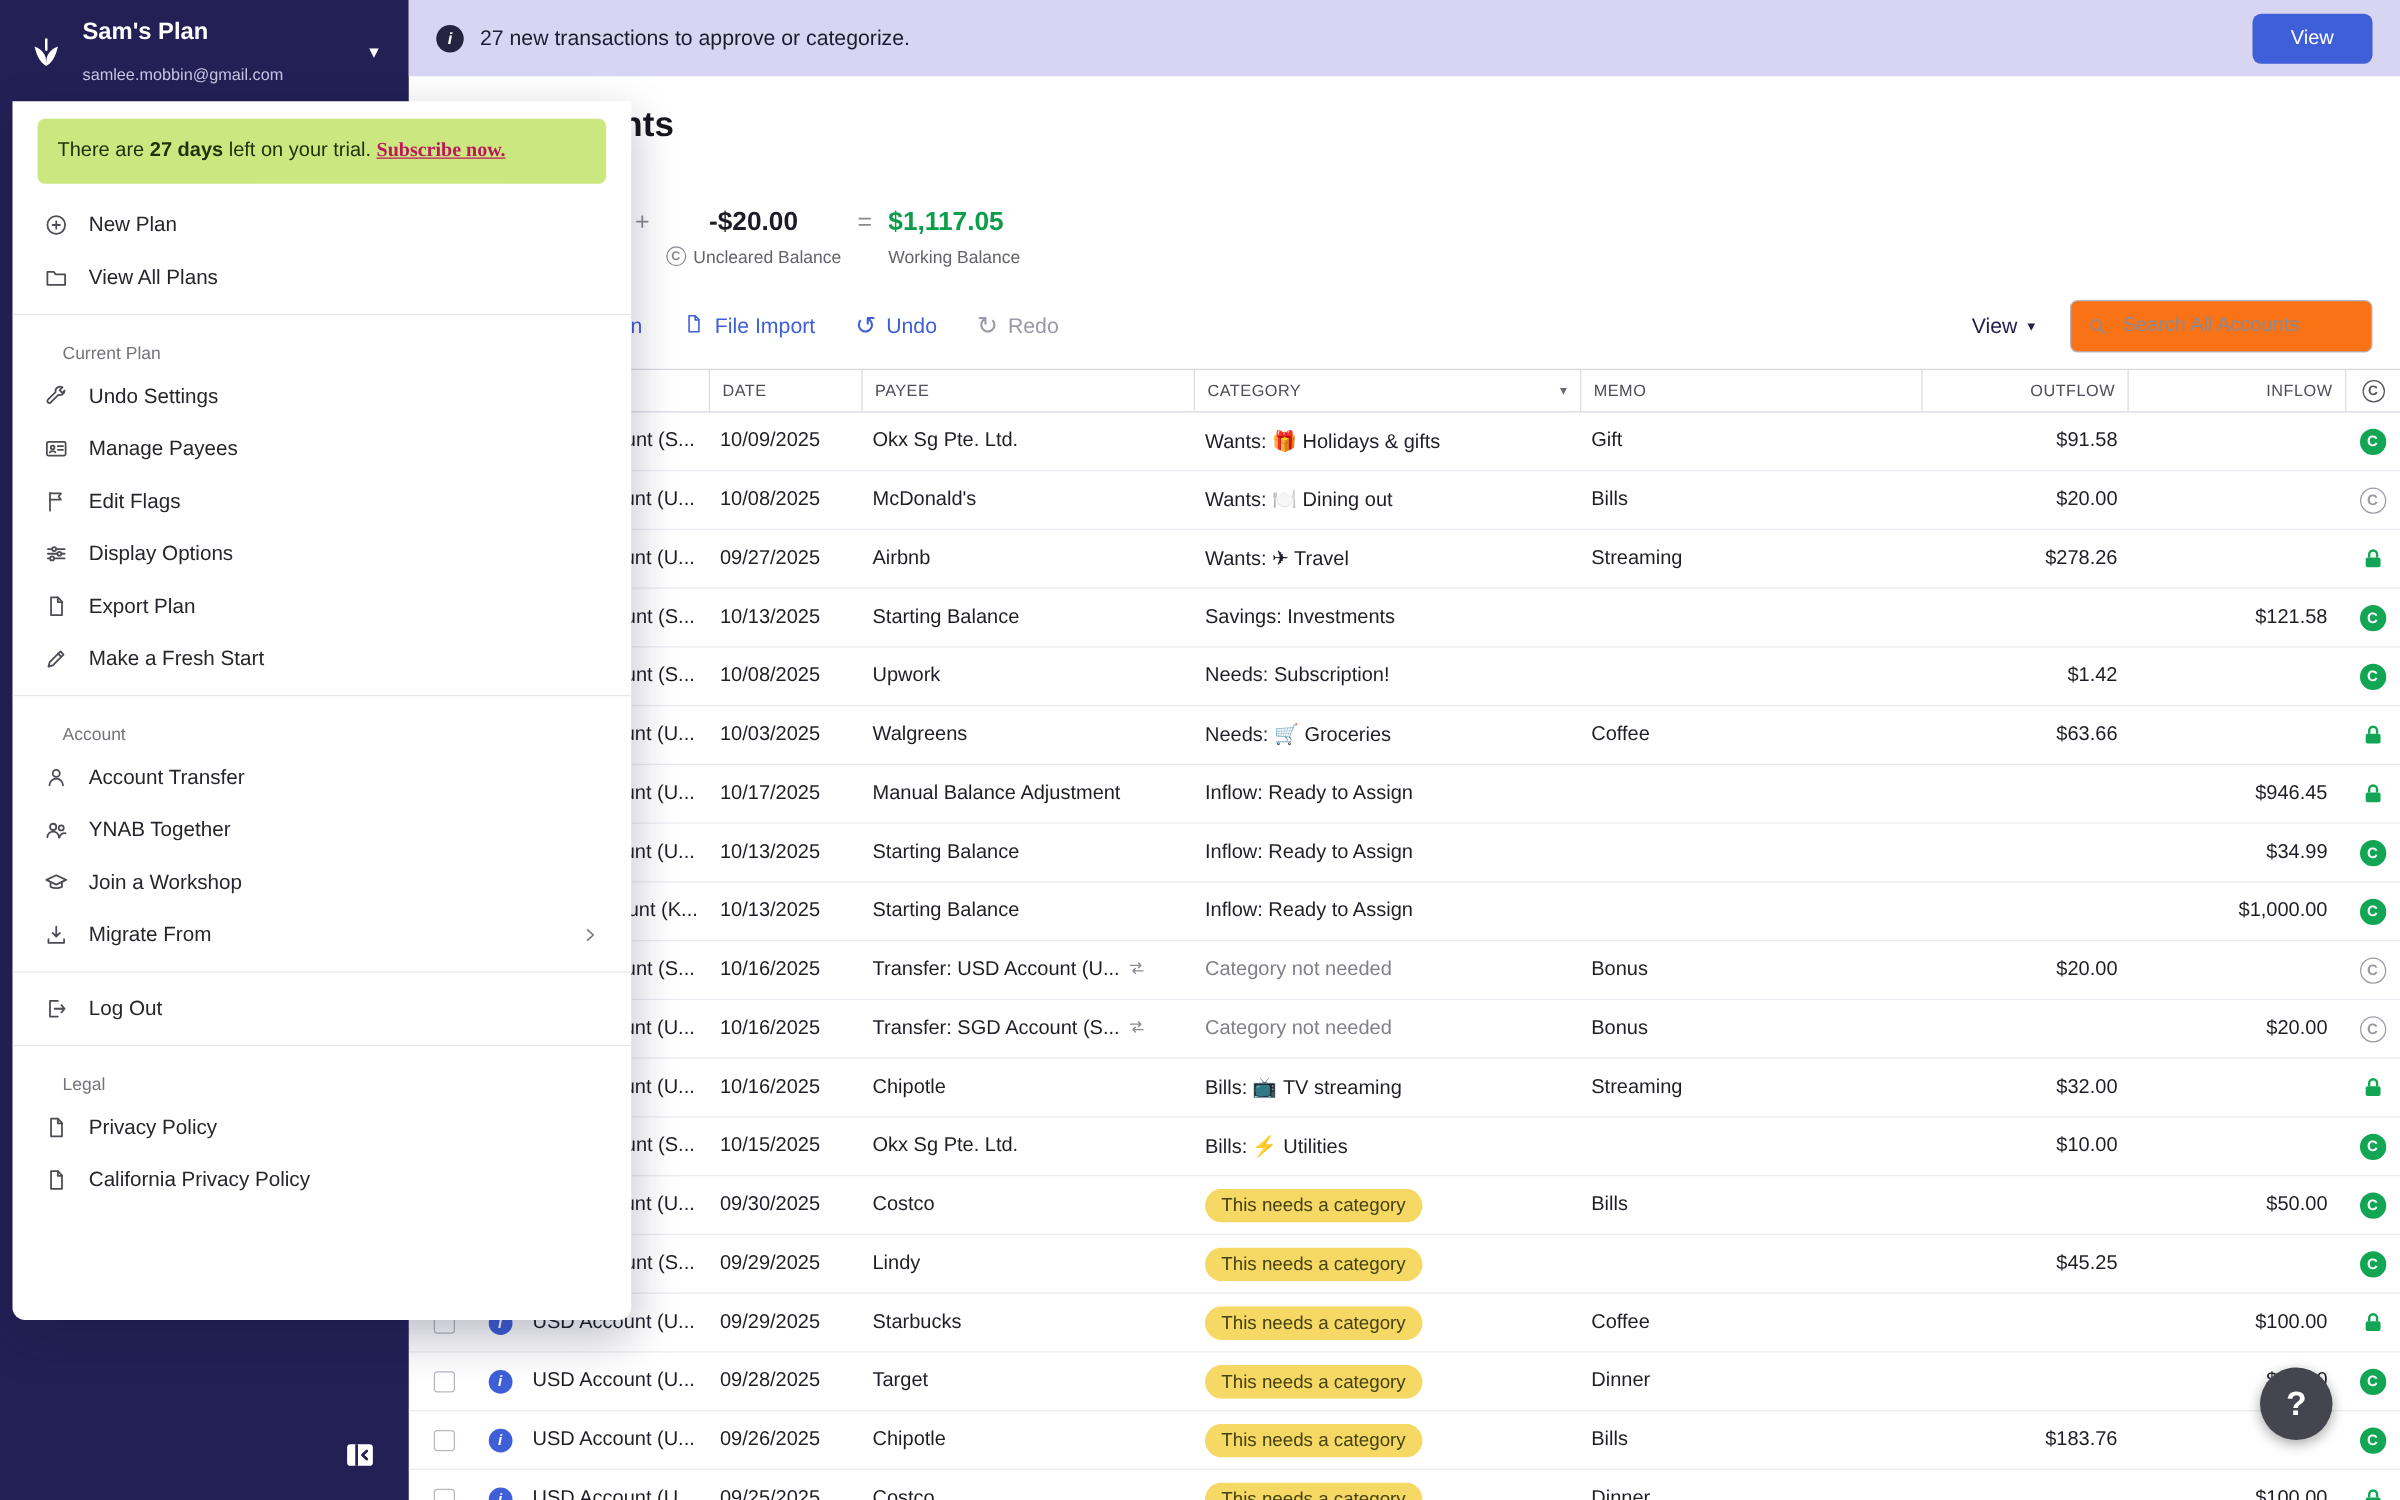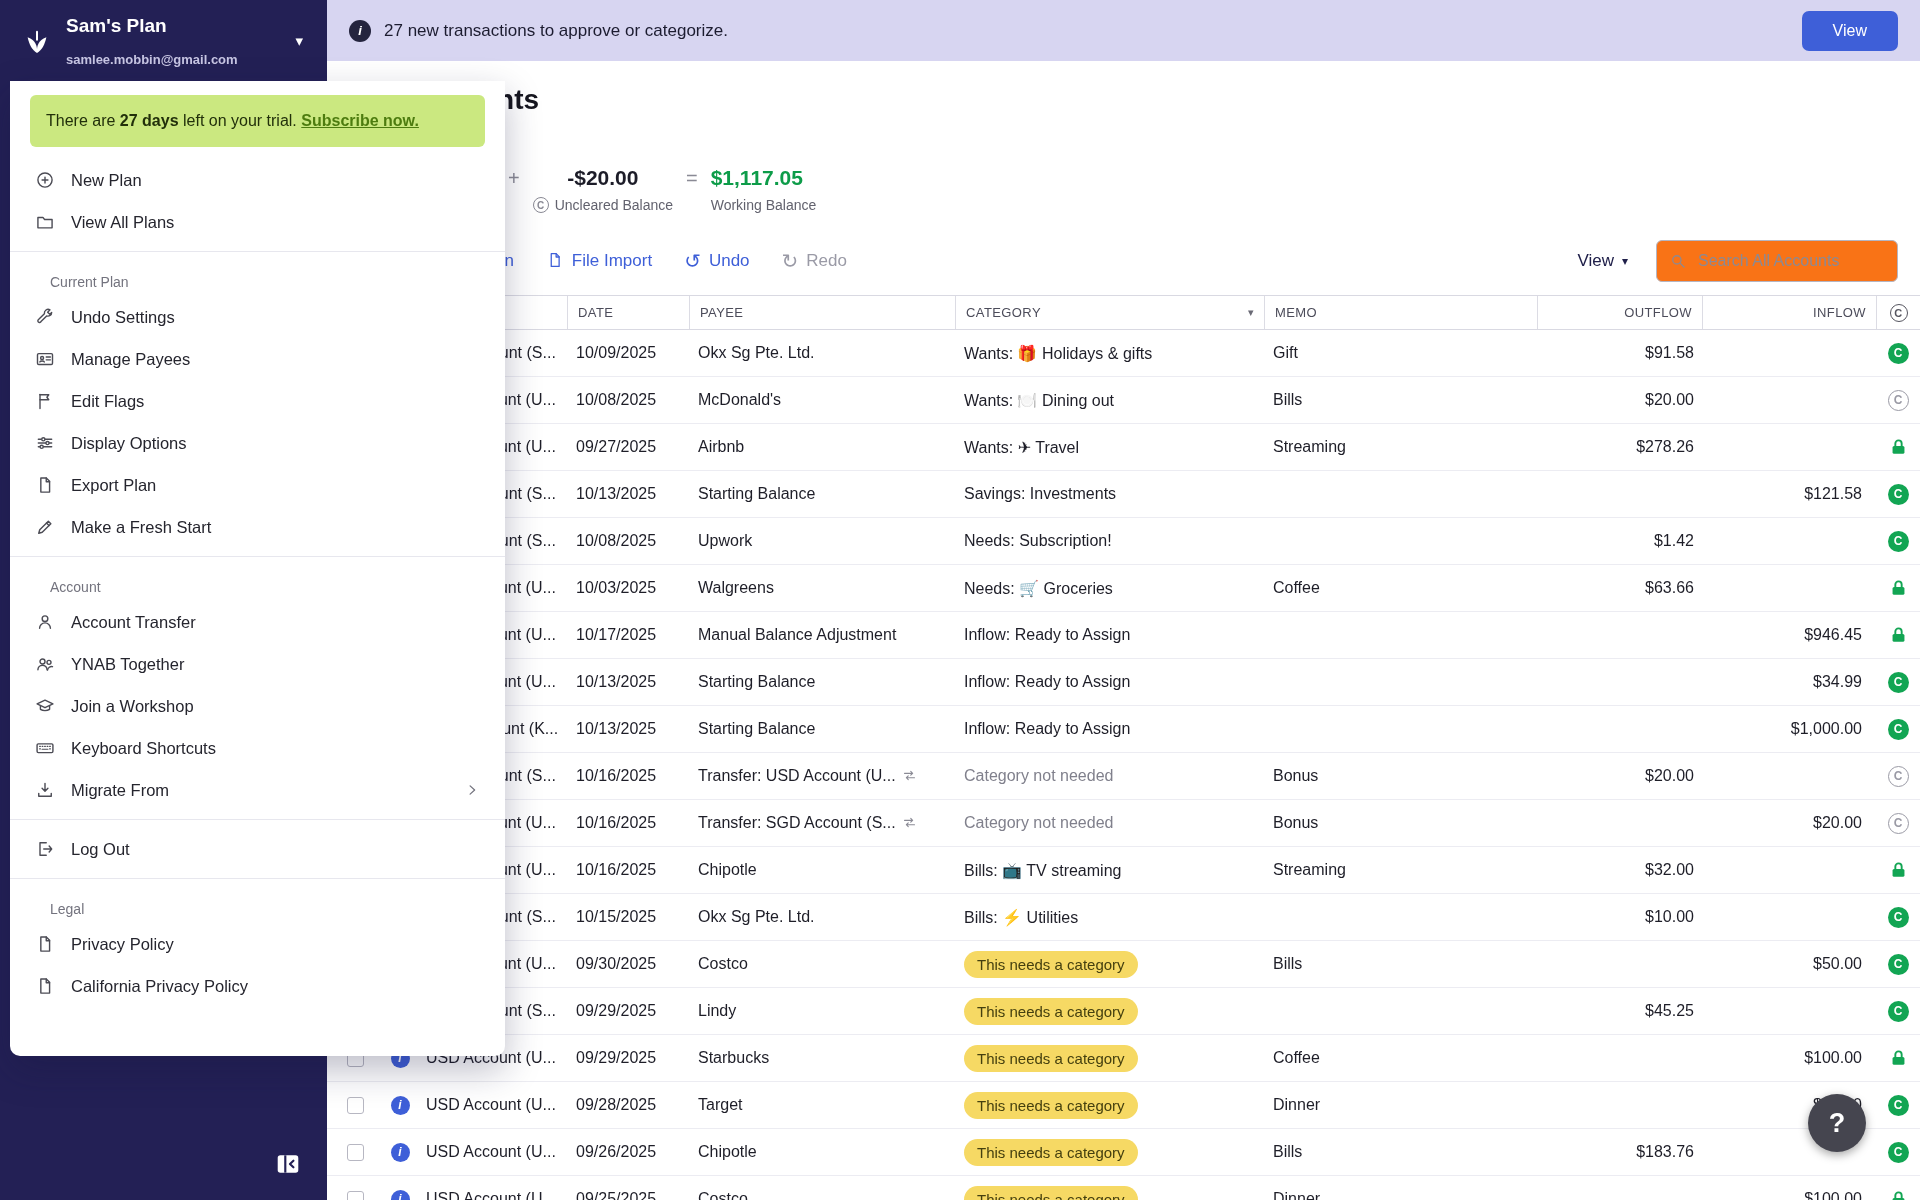--- a/index.html
+++ b/index.html
@@ -5,21 +5,21 @@
   html,body{margin:0;padding:0}
   body{width:1920px;height:1200px;overflow:hidden;position:relative;background:#fff;
        font-family:"Liberation Sans",sans-serif;color:#1e1e28;}
 
   
   .sidebar{position:absolute;left:0;top:0;width:327px;height:1200px;background:#232055;}
   .sidebar-header{display:flex;align-items:center;gap:12px;height:81px;padding:0 20px;box-sizing:border-box;cursor:pointer;}
   .logo-wrap{width:34px;height:34px;display:flex;align-items:center;justify-content:center;}
   .plan-texts{flex:1;min-width:0;}
   .plan-name{font-size:19px;font-weight:700;color:#fff;}
-  .plan-email{font-size:13px;color:#c7c5e3;margin-top:15px;font-weight:bold;}
+  .plan-email{font-size:13px;color:#c7c5e3;margin-top:15px;}
   .side-caret{color:#fff;font-size:15px;margin-right:4px;}
   .collapse-btn{position:absolute;left:274px;top:1150px;width:28px;height:28px;display:flex;align-items:center;justify-content:center;cursor:pointer;}
 
   
   .top-banner{position:absolute;left:327px;top:0;right:0;height:61px;background:#d7d5f1;
               display:flex;align-items:center;gap:13px;padding:0 22px;box-sizing:border-box;}
   .info-badge{width:22px;height:22px;border-radius:50%;background:#24243e;color:#fff;font-size:13px;
               font-style:italic;font-weight:700;display:flex;align-items:center;justify-content:center;flex:0 0 auto;}
   .banner-text{font-size:17px;color:#1c1c30;}
   .view-btn{margin-left:auto;background:#3e5fd8;color:#fff;font-size:16px;border:none;border-radius:7px;
@@ -84,21 +84,21 @@
   .stat-c.u{background:#fff;border:1.6px solid #9a9aa5;color:#9a9aa5;}
   .lock-ic{display:flex;align-items:center;justify-content:center;cursor:pointer;}
 
   
   .menu{position:absolute;left:10px;top:81px;width:495px;height:975px;background:#fff;z-index:60;
         border-radius:0 0 10px 10px;box-shadow:0 14px 36px rgba(20,20,60,.28);padding:14px 0 10px;
         box-sizing:border-box;overflow:hidden;}
   .trial{margin:0 20px 12px;background:#cbe880;border-radius:6px;height:52px;display:flex;align-items:center;
          padding:0 16px;font-size:16px;color:#22300a;white-space:pre-wrap;}
   .trial b{font-weight:700;}
-  .trial a{color:#4d7c0f;font-weight:700;text-decoration:underline;cursor:pointer;}
+  .trial a{color:#be185d;font-weight:700;text-decoration:underline;cursor:pointer;font-family:Liberation Serif, serif;}
   .mi-row{display:flex;align-items:center;height:42px;padding:0 24px;font-size:16.5px;color:#25252e;cursor:pointer;}
   .mi-icon{width:22px;margin-right:15px;color:#4c4c55;display:flex;justify-content:center;align-items:center;flex:0 0 auto;}
   .sec-label{padding:14px 24px 6px;font-size:14px;color:#73737e;margin-left:16px;}
   .divider{height:1px;background:#e7e7ee;margin:8px 0;}
   .chev{margin-left:auto;color:#73737e;display:flex;align-items:center;}
 
   
   .help{position:absolute;left:1808px;top:1094px;width:58px;height:58px;border-radius:50%;background:#45454f;
         color:#fff;font-size:27px;font-weight:700;display:flex;align-items:center;justify-content:center;
         box-shadow:0 3px 10px rgba(0,0,0,.35);z-index:55;cursor:pointer;}
@@ -701,29 +701,20 @@
           <svg width="20" height="20" viewBox="0 0 24 24" fill="none" stroke="currentColor" stroke-width="1.7" stroke-linecap="round" stroke-linejoin="round">
             <path d="M2.5 9.5L12 5l9.5 4.5L12 14z"></path>
             <path d="M6.5 11.5v4.5c3 2 8 2 11 0v-4.5"></path>
           </svg>
         </span>
         <span class="mi-label">Join a Workshop</span>
       </div>
       <div class="mi-row">
         <span class="mi-icon">
           <svg width="20" height="20" viewBox="0 0 24 24" fill="none" stroke="currentColor" stroke-width="1.7" stroke-linecap="round" stroke-linejoin="round">
-            <rect x="2.5" y="7" width="19" height="10.5" rx="1.5"></rect>
-            <path d="M5.5 10h1M8.5 10h1M11.5 10h1M14.5 10h1M17.5 10h1M5.5 13h1M17.5 13h1M8.5 13.5h7" stroke-width="1.4"></path>
-          </svg>
-        </span>
-        <span class="mi-label">Keyboard Shortcuts</span>
-      </div>
-      <div class="mi-row">
-        <span class="mi-icon">
-          <svg width="20" height="20" viewBox="0 0 24 24" fill="none" stroke="currentColor" stroke-width="1.7" stroke-linecap="round" stroke-linejoin="round">
             <path d="M12 4v9M8.5 10l3.5 3.5L15.5 10"></path>
             <path d="M4.5 16v3.5h15V16"></path>
           </svg>
         </span>
         <span class="mi-label">Migrate From</span>
         <span class="chev">
           <svg width="18" height="18" viewBox="0 0 24 24" fill="none" stroke="currentColor" stroke-width="1.7" stroke-linecap="round" stroke-linejoin="round">
             <path d="M9.5 6.5l6 5.5-6 5.5"></path>
           </svg>
         </span>

